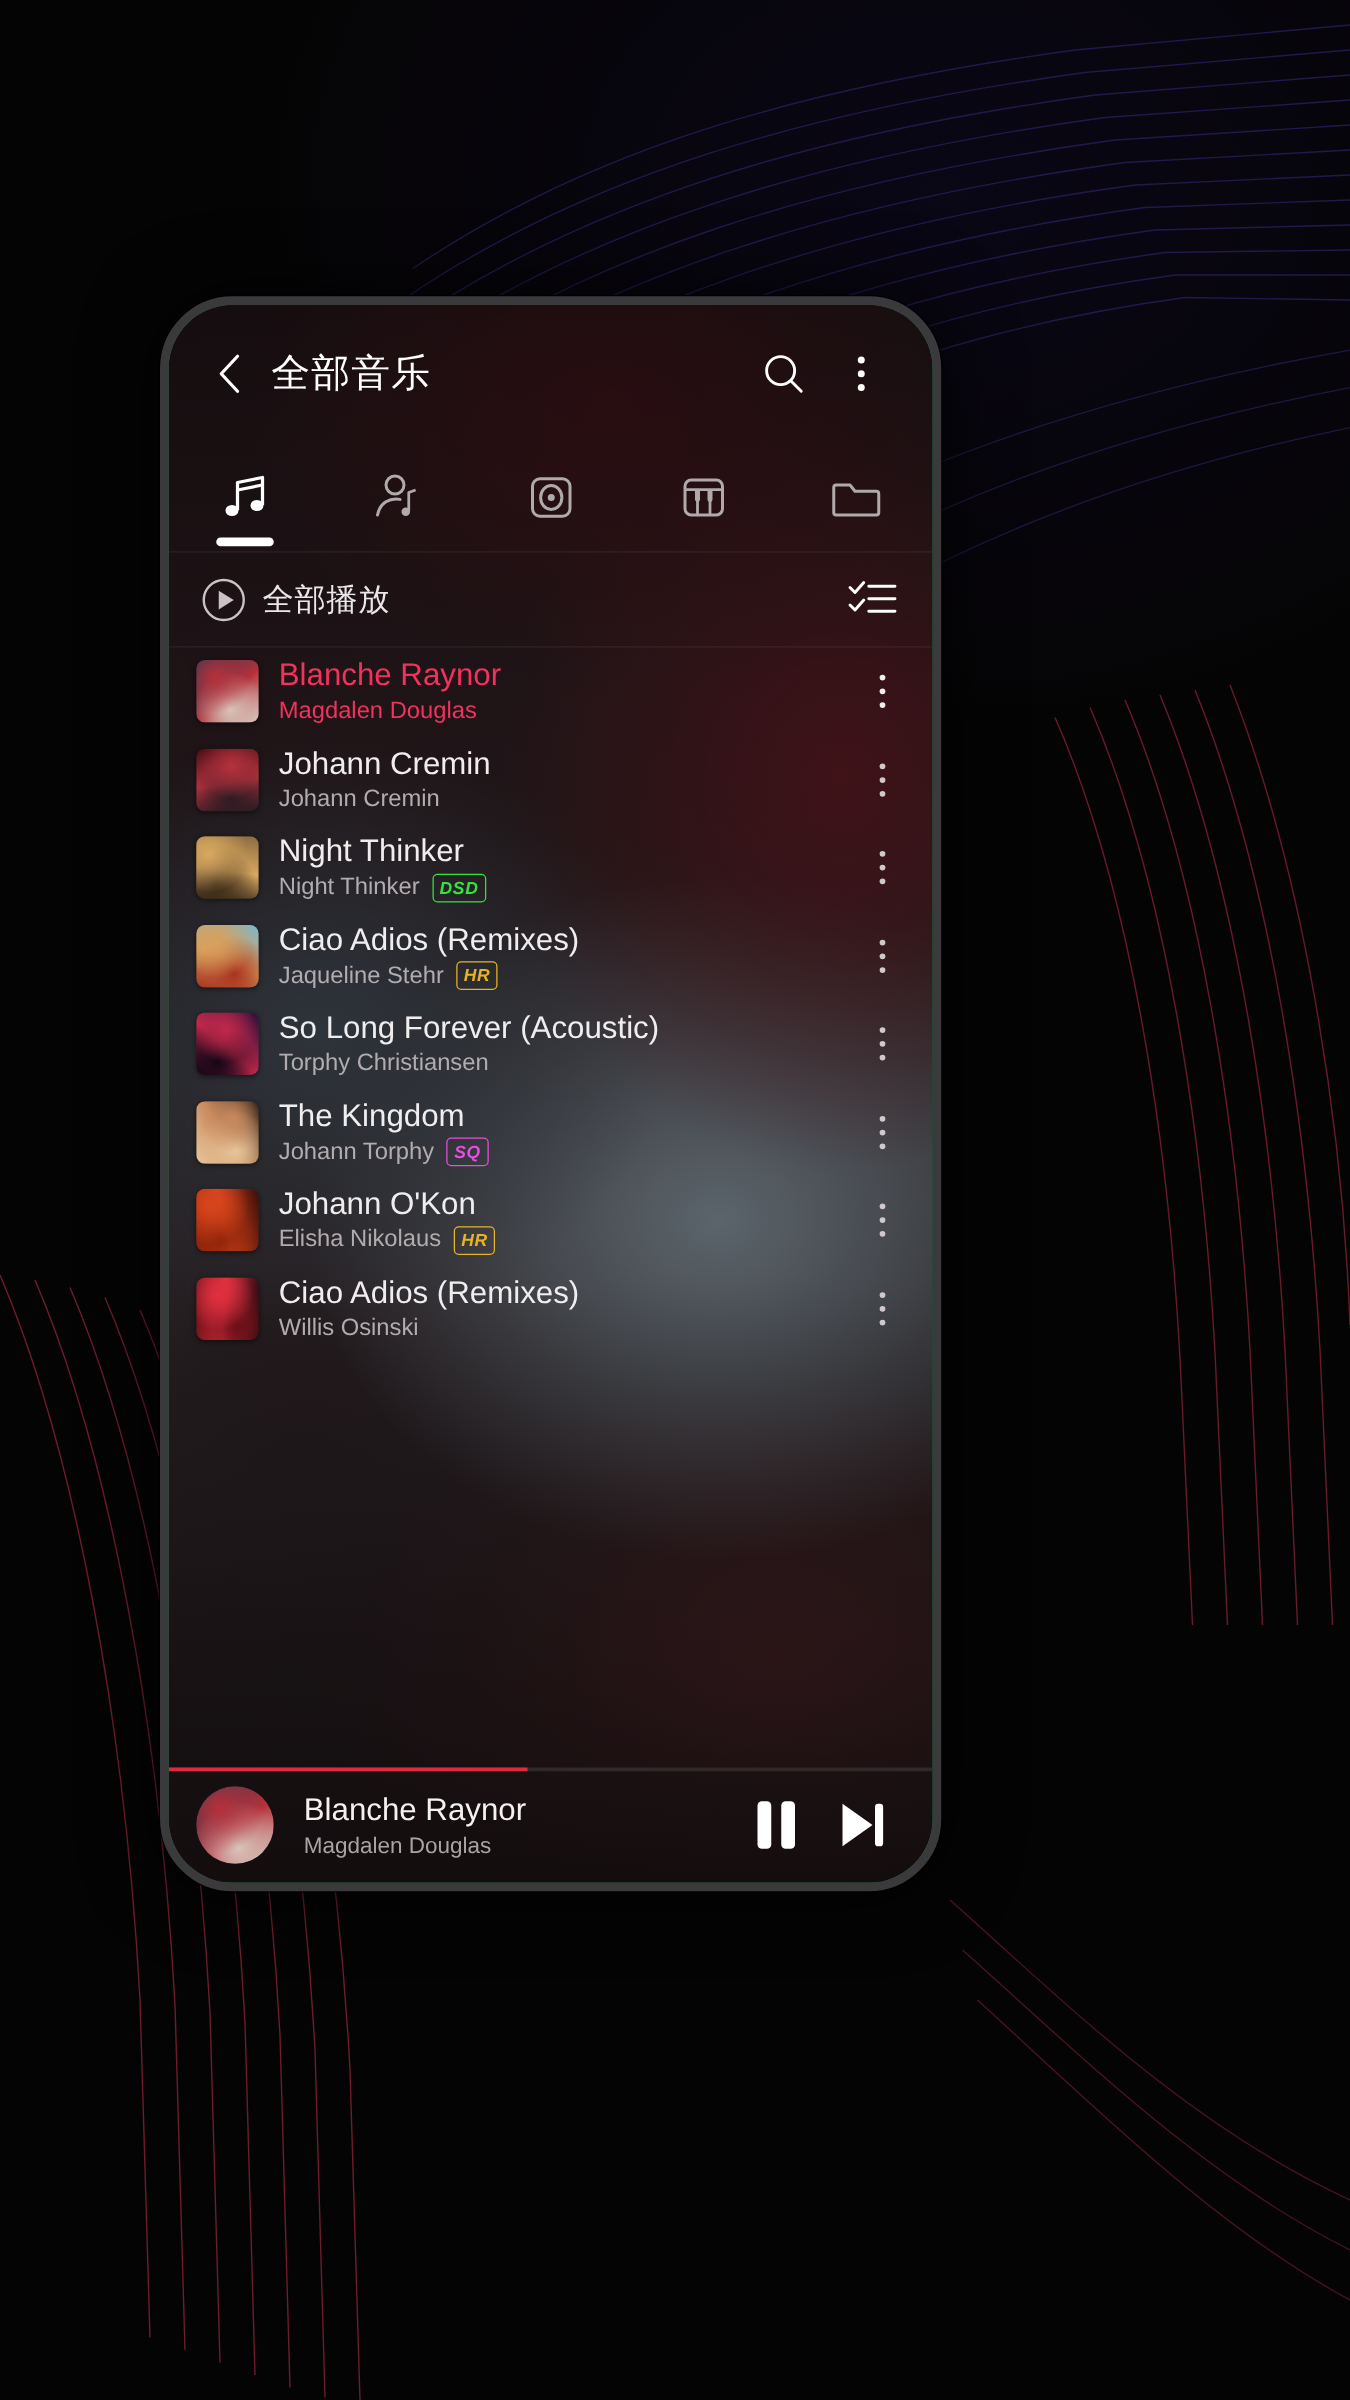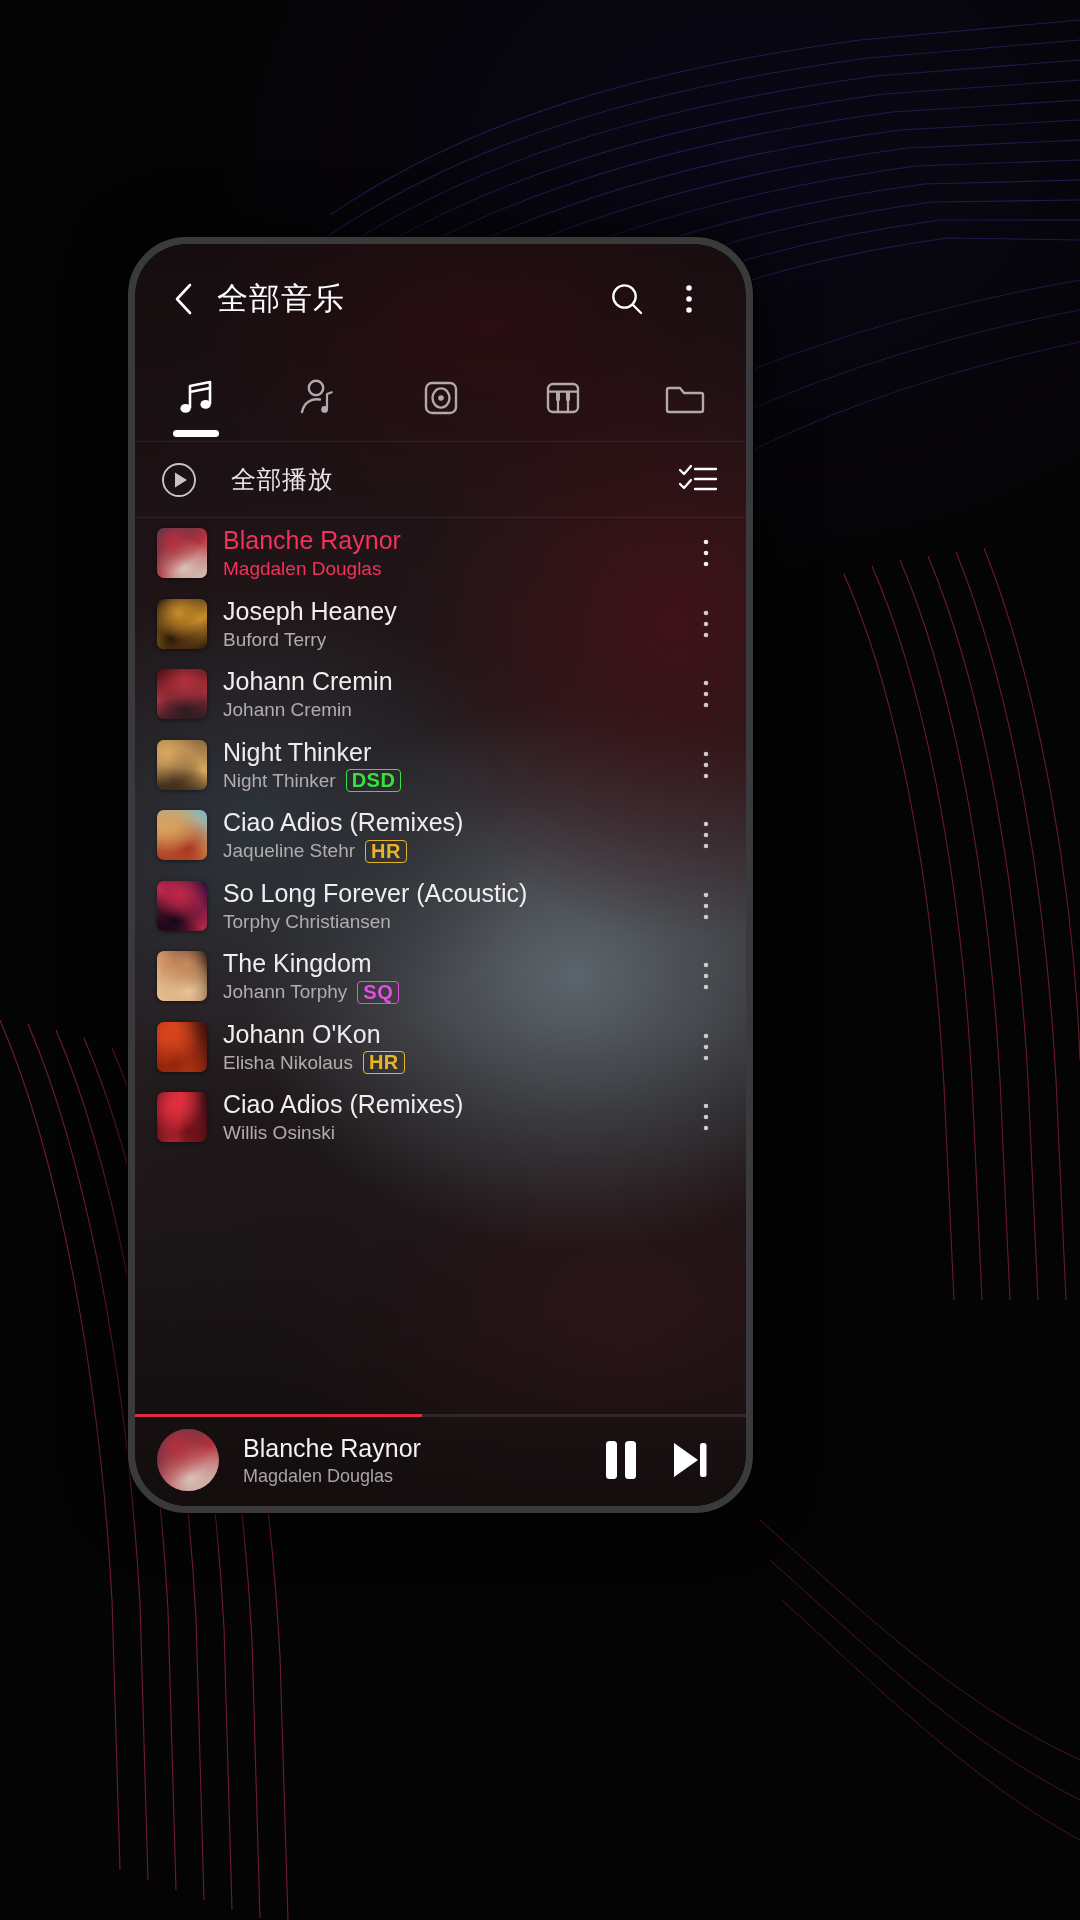--- a/index.html
+++ b/index.html
@@ -89,21 +89,21 @@
   .tab.active .ind { display: block; }
 
   
   .playall {
     height: 76px; flex: 0 0 auto;
     display: flex; align-items: center;
     padding: 0 24px 0 22px;
     border-bottom: 1px solid rgba(255,255,255,.07);
   }
   .playall .pa-ico { width: 44px; height: 44px; display: flex; align-items: center; justify-content: center; }
-  .playall .pa-label { color: #e9e7e8; font-size: 25px; margin-left: 30px; letter-spacing: .5px; }
+  .playall .pa-label { color: #e9e7e8; font-size: 25px; margin-left: 9px; letter-spacing: .5px; }
   .playall .pa-sp { flex: 1; }
   .playall .pa-list { width: 48px; height: 48px; display: flex; align-items: center; justify-content: center; }
 
   
   .list { flex: 1 1 auto; overflow: hidden; position: relative; }
   .row {
     height: 70.5px;
     display: flex; align-items: center;
     padding: 0 18px 0 22px;
     position: relative;
@@ -123,24 +123,24 @@
   .row .sub { display: flex; align-items: center; gap: 10px; margin-top: 2px; }
   .row .a {
     color: #b2acae; font-size: 19px; line-height: 24px;
     white-space: nowrap; overflow: hidden; text-overflow: ellipsis;
   }
   .row.playing .t, .row.playing .a { color: #f2325c; }
   .row .kebab { width: 44px; height: 56px; flex: 0 0 auto; display: flex; align-items: center; justify-content: center; }
 
   .badge {
     flex: 0 0 auto;
-    font-size: 20px; line-height: 14px;
+    font-size: 14px; line-height: 14px;
     padding: 3px 5px 4px;
     border-radius: 4px; border: 1.5px solid;
-    letter-spacing: .5px; font-weight: 700;
+    letter-spacing: .5px; font-weight: 700; font-style: italic;
   }
   .badge.dsd { color: #35e23e; border-color: #35e23e; }
   .badge.hr  { color: #e8b426; border-color: #e8b426; text-align: center; }
   .badge.sq  { color: #e64de0; border-color: #e64de0; }
 
   
   .nowbar {
     flex: 0 0 auto; height: 92px;
     display: flex; align-items: center;
     padding: 0 26px 0 22px;
@@ -325,38 +325,20 @@
             <div class="kebab">
               <svg width="24" height="34" viewBox="0 0 24 34">
                 <circle cx="12" cy="6" r="2.3" fill="#efedee"></circle>
                 <circle cx="12" cy="17" r="2.3" fill="#efedee"></circle>
                 <circle cx="12" cy="28" r="2.3" fill="#efedee"></circle>
               </svg>
             </div>
           </div>
           <div class="row">
             <div class="art">
-              <div class="ph" style="background:radial-gradient(circle at 44% 28%, #c98c2a 0%, rgba(0,0,0,0) 58%),radial-gradient(circle at 28% 78%, #2a1708 0%, rgba(0,0,0,0) 62%),linear-gradient(154deg, #0a0807 0%, #c98c2a 55%, #2a1708 100%);"></div>
-            </div>
-            <div class="meta">
-              <div class="t">Joseph Heaney</div>
-              <div class="sub">
-                <div class="a">Buford Terry</div>
-              </div>
-            </div>
-            <div class="kebab">
-              <svg width="24" height="34" viewBox="0 0 24 34">
-                <circle cx="12" cy="6" r="2.3" fill="#cfc9cb"></circle>
-                <circle cx="12" cy="17" r="2.3" fill="#cfc9cb"></circle>
-                <circle cx="12" cy="28" r="2.3" fill="#cfc9cb"></circle>
-              </svg>
-            </div>
-          </div>
-          <div class="row">
-            <div class="art">
               <div class="ph" style="background:radial-gradient(circle at 57% 28%, #b3323d 0%, rgba(0,0,0,0) 58%),radial-gradient(circle at 57% 78%, #2a1b22 0%, rgba(0,0,0,0) 62%),linear-gradient(171deg, #4a0f16 0%, #b3323d 55%, #2a1b22 100%);"></div>
             </div>
             <div class="meta">
               <div class="t">Johann Cremin</div>
               <div class="sub">
                 <div class="a">Johann Cremin</div>
               </div>
             </div>
             <div class="kebab">
               <svg width="24" height="34" viewBox="0 0 24 34">

